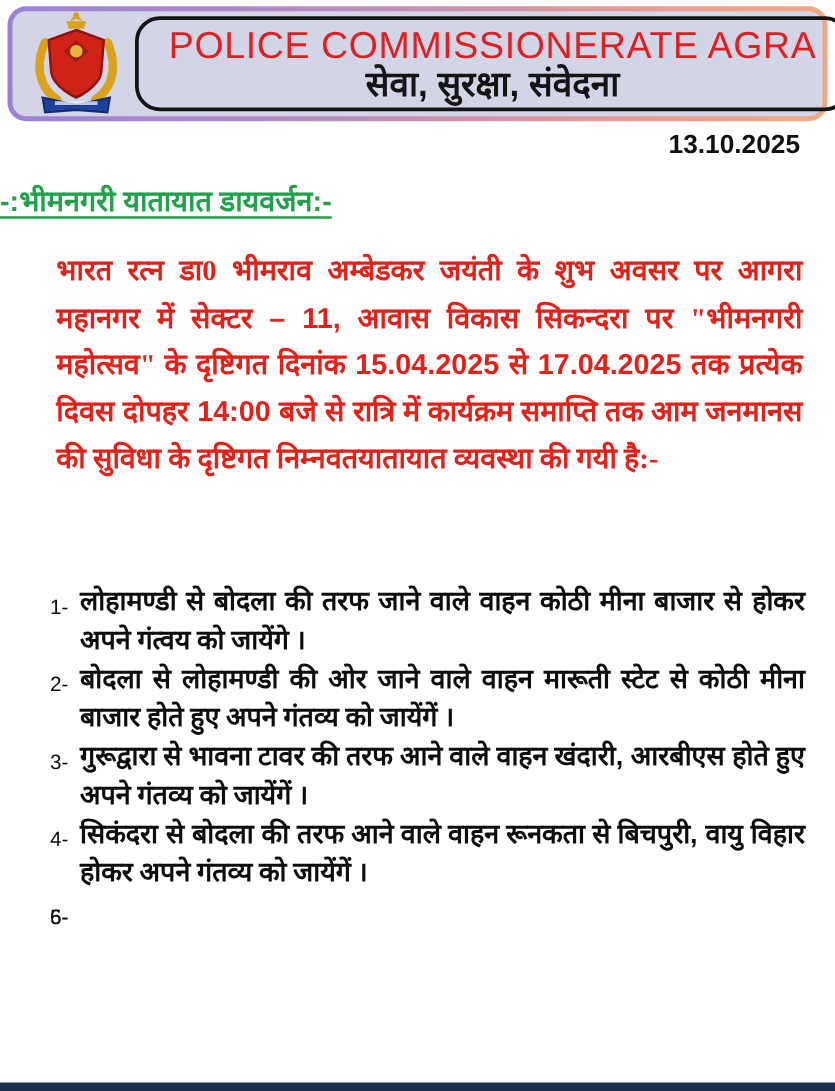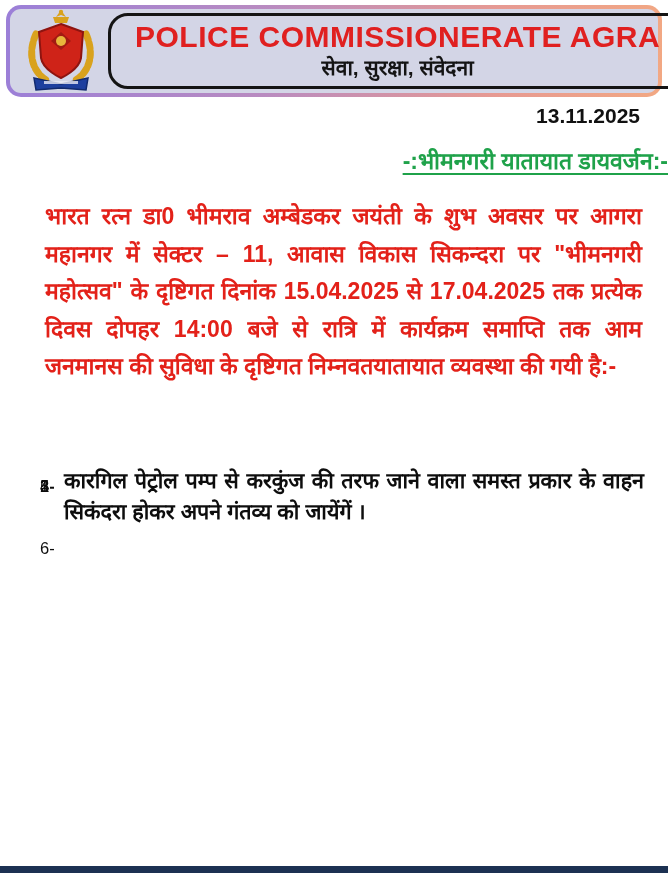--- a/index.html
+++ b/index.html
@@ -17,53 +17,53 @@
   .banner-inner{
     width:100%;height:100%;border-radius:11px;background:#d3d5e6;
     display:flex;align-items:center;justify-content:space-between;
     padding:0 10px;box-sizing:border-box;
   }
   .center-box{
     border:3px solid #141414;border-radius:20px;
     padding:3px 24px 5px;text-align:center;flex:0 1 auto;margin:0 6px;
   }
   .main-title{
-    color:#e02020;font-weight:bold;font-size:30px;line-height:36px;
+    color:#e02020;font-weight:normal;font-size:30px;line-height:36px;
     white-space:nowrap;letter-spacing:.5px;text-align:right;
   }
   .subtitle{
-    color:#141414;font-weight:bold;font-size:21px;line-height:26px;margin-top:0;
+    color:#141414;font-weight:bold;font-size:28px;line-height:26px;margin-top:0;
   }
   .logo{flex:0 0 auto;}
   
   .date-line{
     position:absolute;top:104px;right:28px;
     color:#111;font-weight:bold;font-size:21px;
   }
   
   .notice-title{
-    position:absolute;top:144px;left:0;width:100%;text-align:right;
+    position:absolute;top:144px;left:0;width:100%;text-align:left;
     color:#1fa24a;font-weight:bold;font-size:23px;
     text-decoration:underline;text-underline-offset:4px;text-decoration-thickness:2px;
   }
   
   .intro{
     position:absolute;top:198px;left:45px;right:26px;
     color:#e32119;font-size:23px;line-height:37.5px;text-align:justify;
   }
   
   .dlist{
     position:absolute;top:466px;left:40px;right:24px;
     color:#0d0d0d;font-size:21.5px;line-height:31px;
   }
   .item{position:relative;padding-left:24px;margin-bottom:0px;text-align:justify;}
   .num{
     position:absolute;left:0;top:5px;font-size:16.5px;font-weight:normal;
   }
-  .b{font-weight:bold;}
+  .b{font-weight:bold;font-family:Liberation Serif, serif;}
   .r{font-weight:bold;}
   
   .bottom-bar{
     position:absolute;left:0;bottom:0;width:100%;height:7px;background:#1c3152;
   }
 </style>
 </head>
 <body>
 
 <div class="banner">
@@ -83,28 +83,28 @@
     </svg>
 
     <div class="center-box">
       <div class="main-title">POLICE COMMISSIONERATE AGRA</div>
       <div class="subtitle">सेवा, सुरक्षा, संवेदना</div>
     </div>
 
   </div>
 </div>
 
-<div class="date-line">13.11.2025</div>
+<div class="date-line">13.10.2025</div>
 
 <div class="notice-title">-:भीमनगरी यातायात डायवर्जन:-</div>
 
 <div class="intro"><span class="b">भारत रत्न डा0 भीमराव अम्बेडकर जयंती के शुभ अवसर पर आगरा </span><span class="r">महानगर में सेक्टर – 11, आवास विकास सिकन्दरा पर </span><span class="b">"भीमनगरी महोत्सव" </span><span class="r">के दृष्टिगत दिनांक 15.04.2025 से 17.04.2025 तक प्रत्येक दिवस दोपहर 14:00 बजे से </span><span class="b">रात्रि में कार्यक्रम समाप्ति तक आम जनमानस की सुविधा के दृष्टिगत </span><span class="b">निम्नवतयातायात व्यवस्था की गयी है:-</span></div>
 
 <div class="dlist">
-    <div class="item"><span class="num">1-</span></div>
-    <div class="item"><span class="num">2-</span></div>
-    <div class="item"><span class="num">3-</span></div>
-    <div class="item"><span class="num">4-</span></div>
-    <div class="item"><span class="num">5-</span><span><span class="b">कारगिल पेट्रोल पम्प से करकुंज की तरफ जाने वाला समस्त प्रकार के वाहन सिकंदरा होकर अपने गंतव्य को जायेंगें ।</span></span></div>
+    <div class="item"><span class="num">1-</span><span><span class="b">लोहामण्डी से बोदला की तरफ जाने वाले वाहन कोठी मीना बाजार </span><span class="r">से </span><span class="b">होकर अपने गंत्वय को जायेंगे ।</span></span></div>
+    <div class="item"><span class="num">2-</span><span><span class="b">बोदला से लोहामण्डी की ओर जाने वाले वाहन मारूती स्टेट से कोठी मीना बाजार होते हुए अपने गंतव्य को जायेंगें ।</span></span></div>
+    <div class="item"><span class="num">3-</span><span><span class="b">गुरूद्वारा से भावना टावर की तरफ आने वाले वाहन खंदारी</span><span class="r">, आरबीएस </span><span class="b">होते हुए अपने गंतव्य को जायेंगें ।</span></span></div>
+    <div class="item"><span class="num">4-</span><span><span class="r">सिकंदरा से बोदला की </span><span class="b">तरफ आने वाले वाहन रूनकता से बिचपुरी</span><span class="r">, वायु </span><span class="b">विहार होकर अपने गंतव्य को जायेंगें ।</span></span></div>
+    <div class="item"><span class="num">5-</span></div>
     <div class="item"><span class="num">6-</span></div>
   </div>
 
 <div class="bottom-bar"></div>
 
 </body></html>

